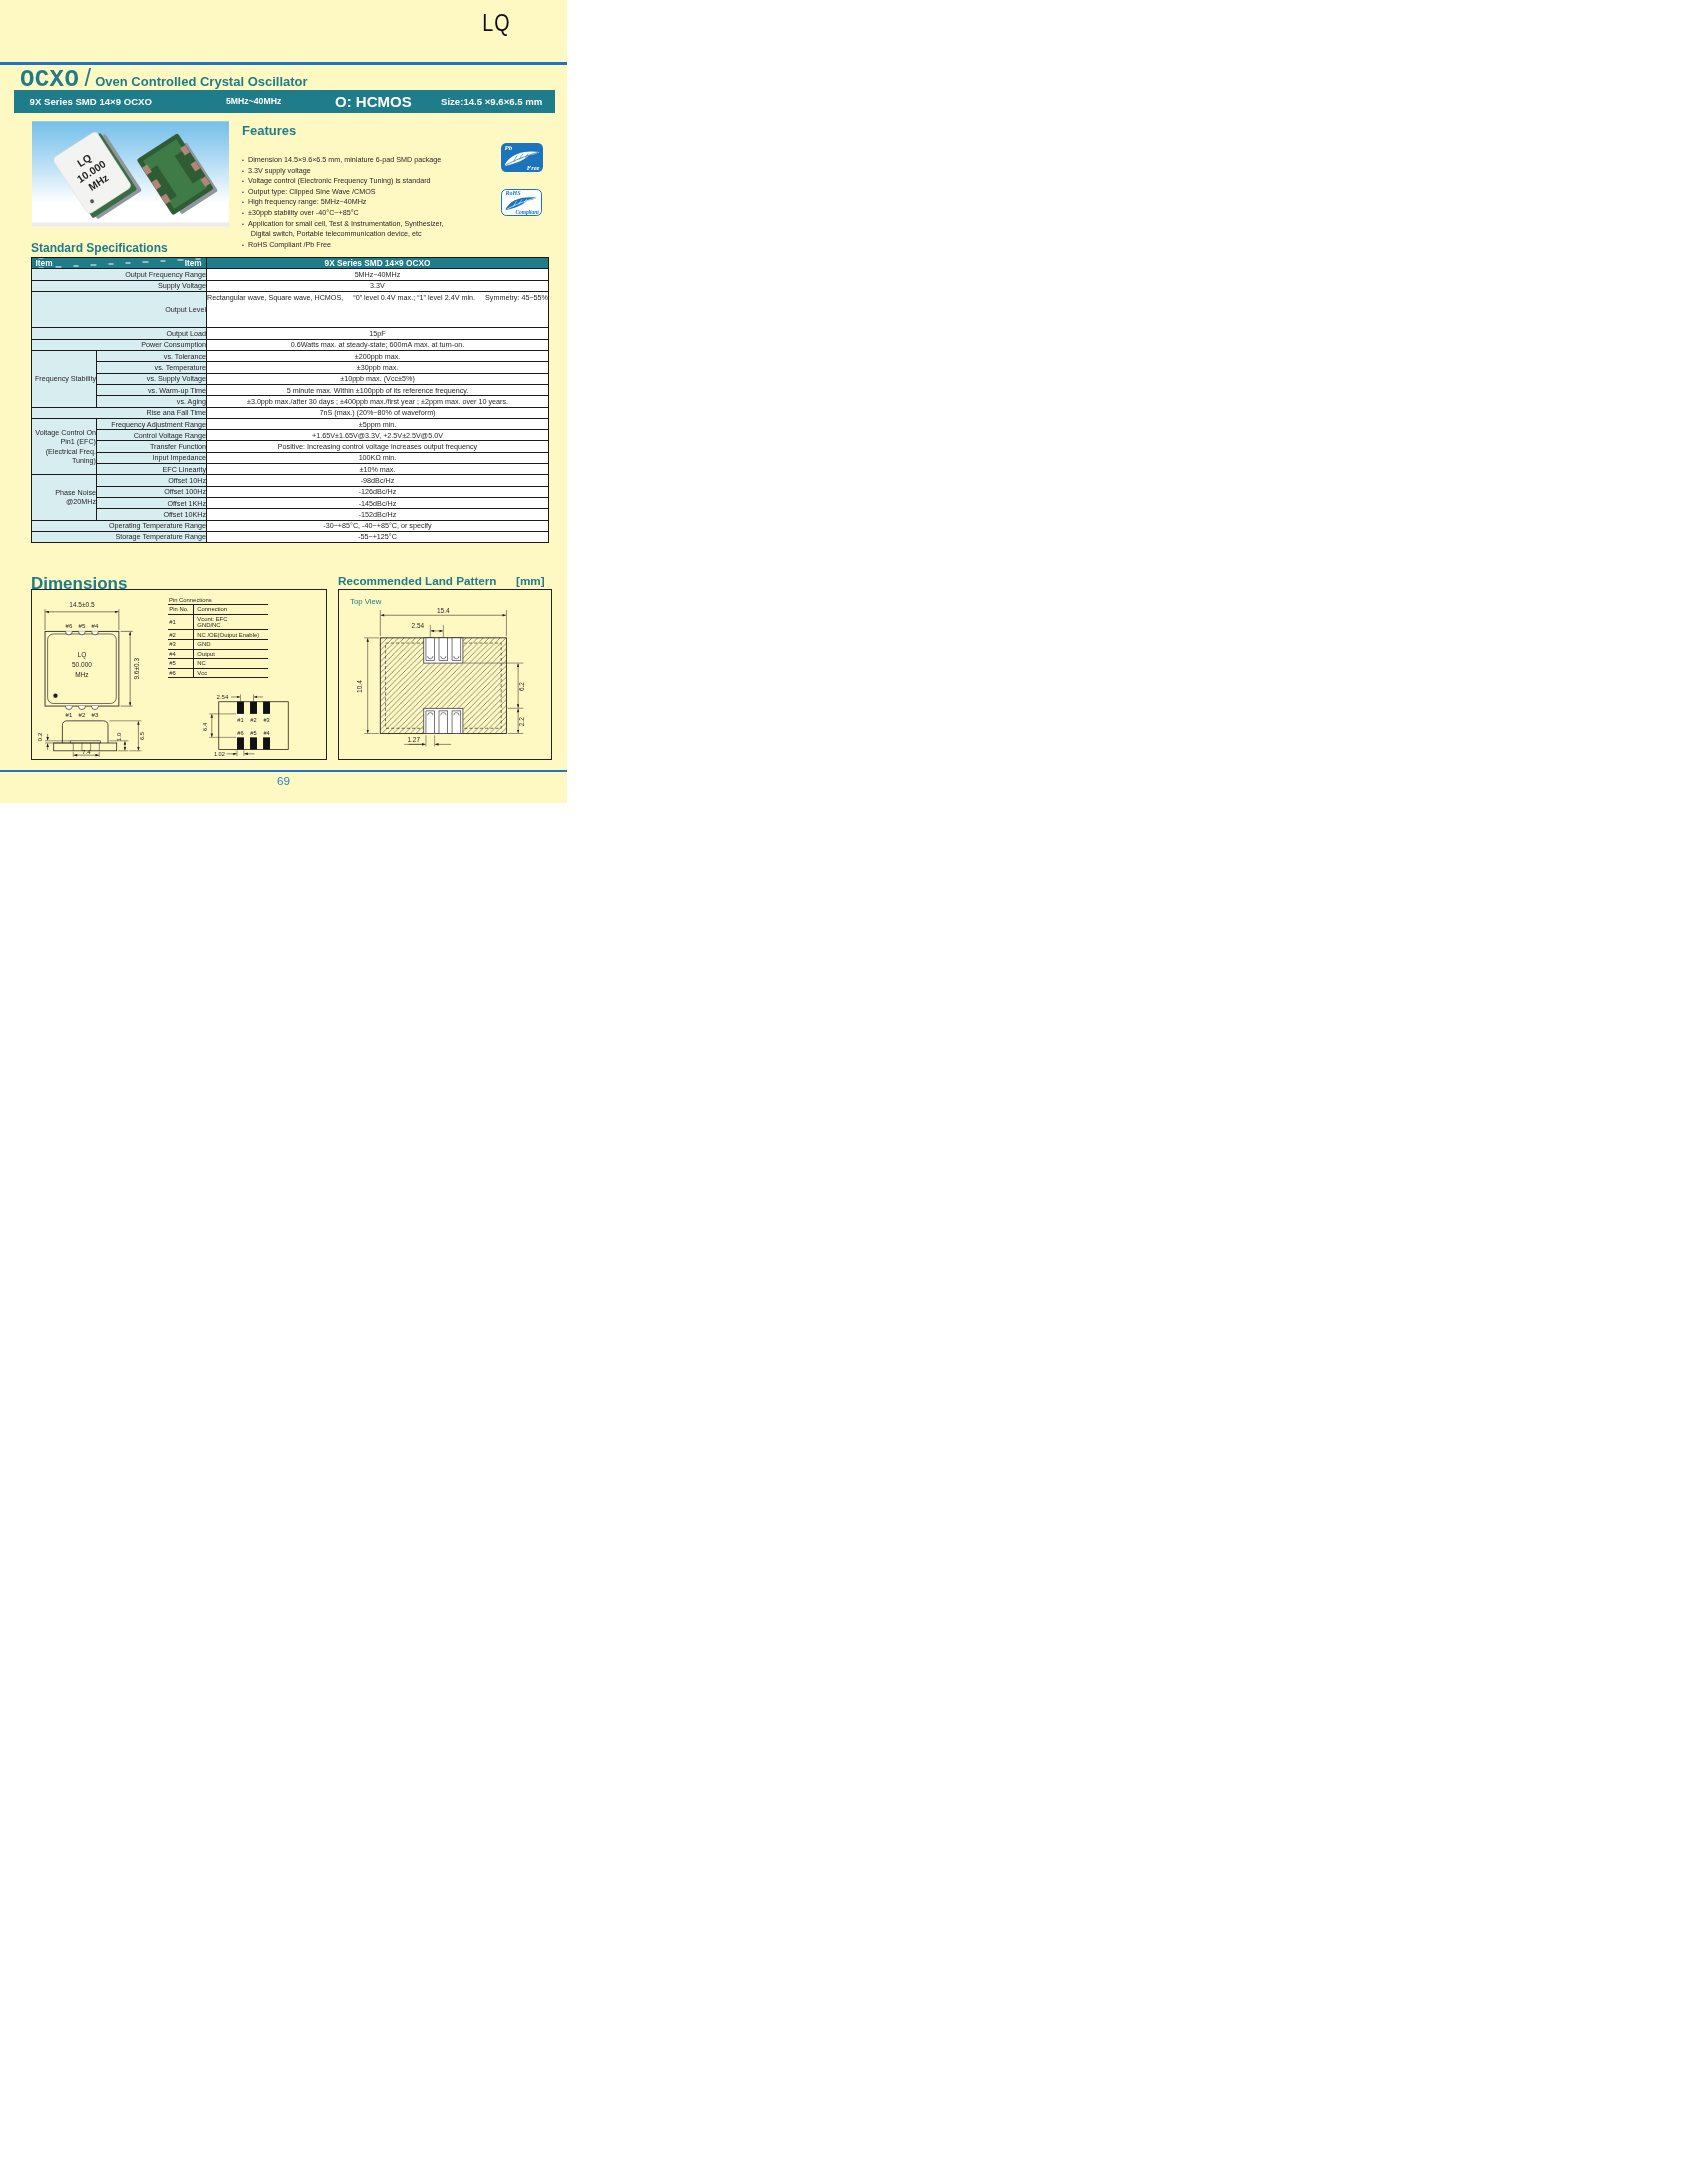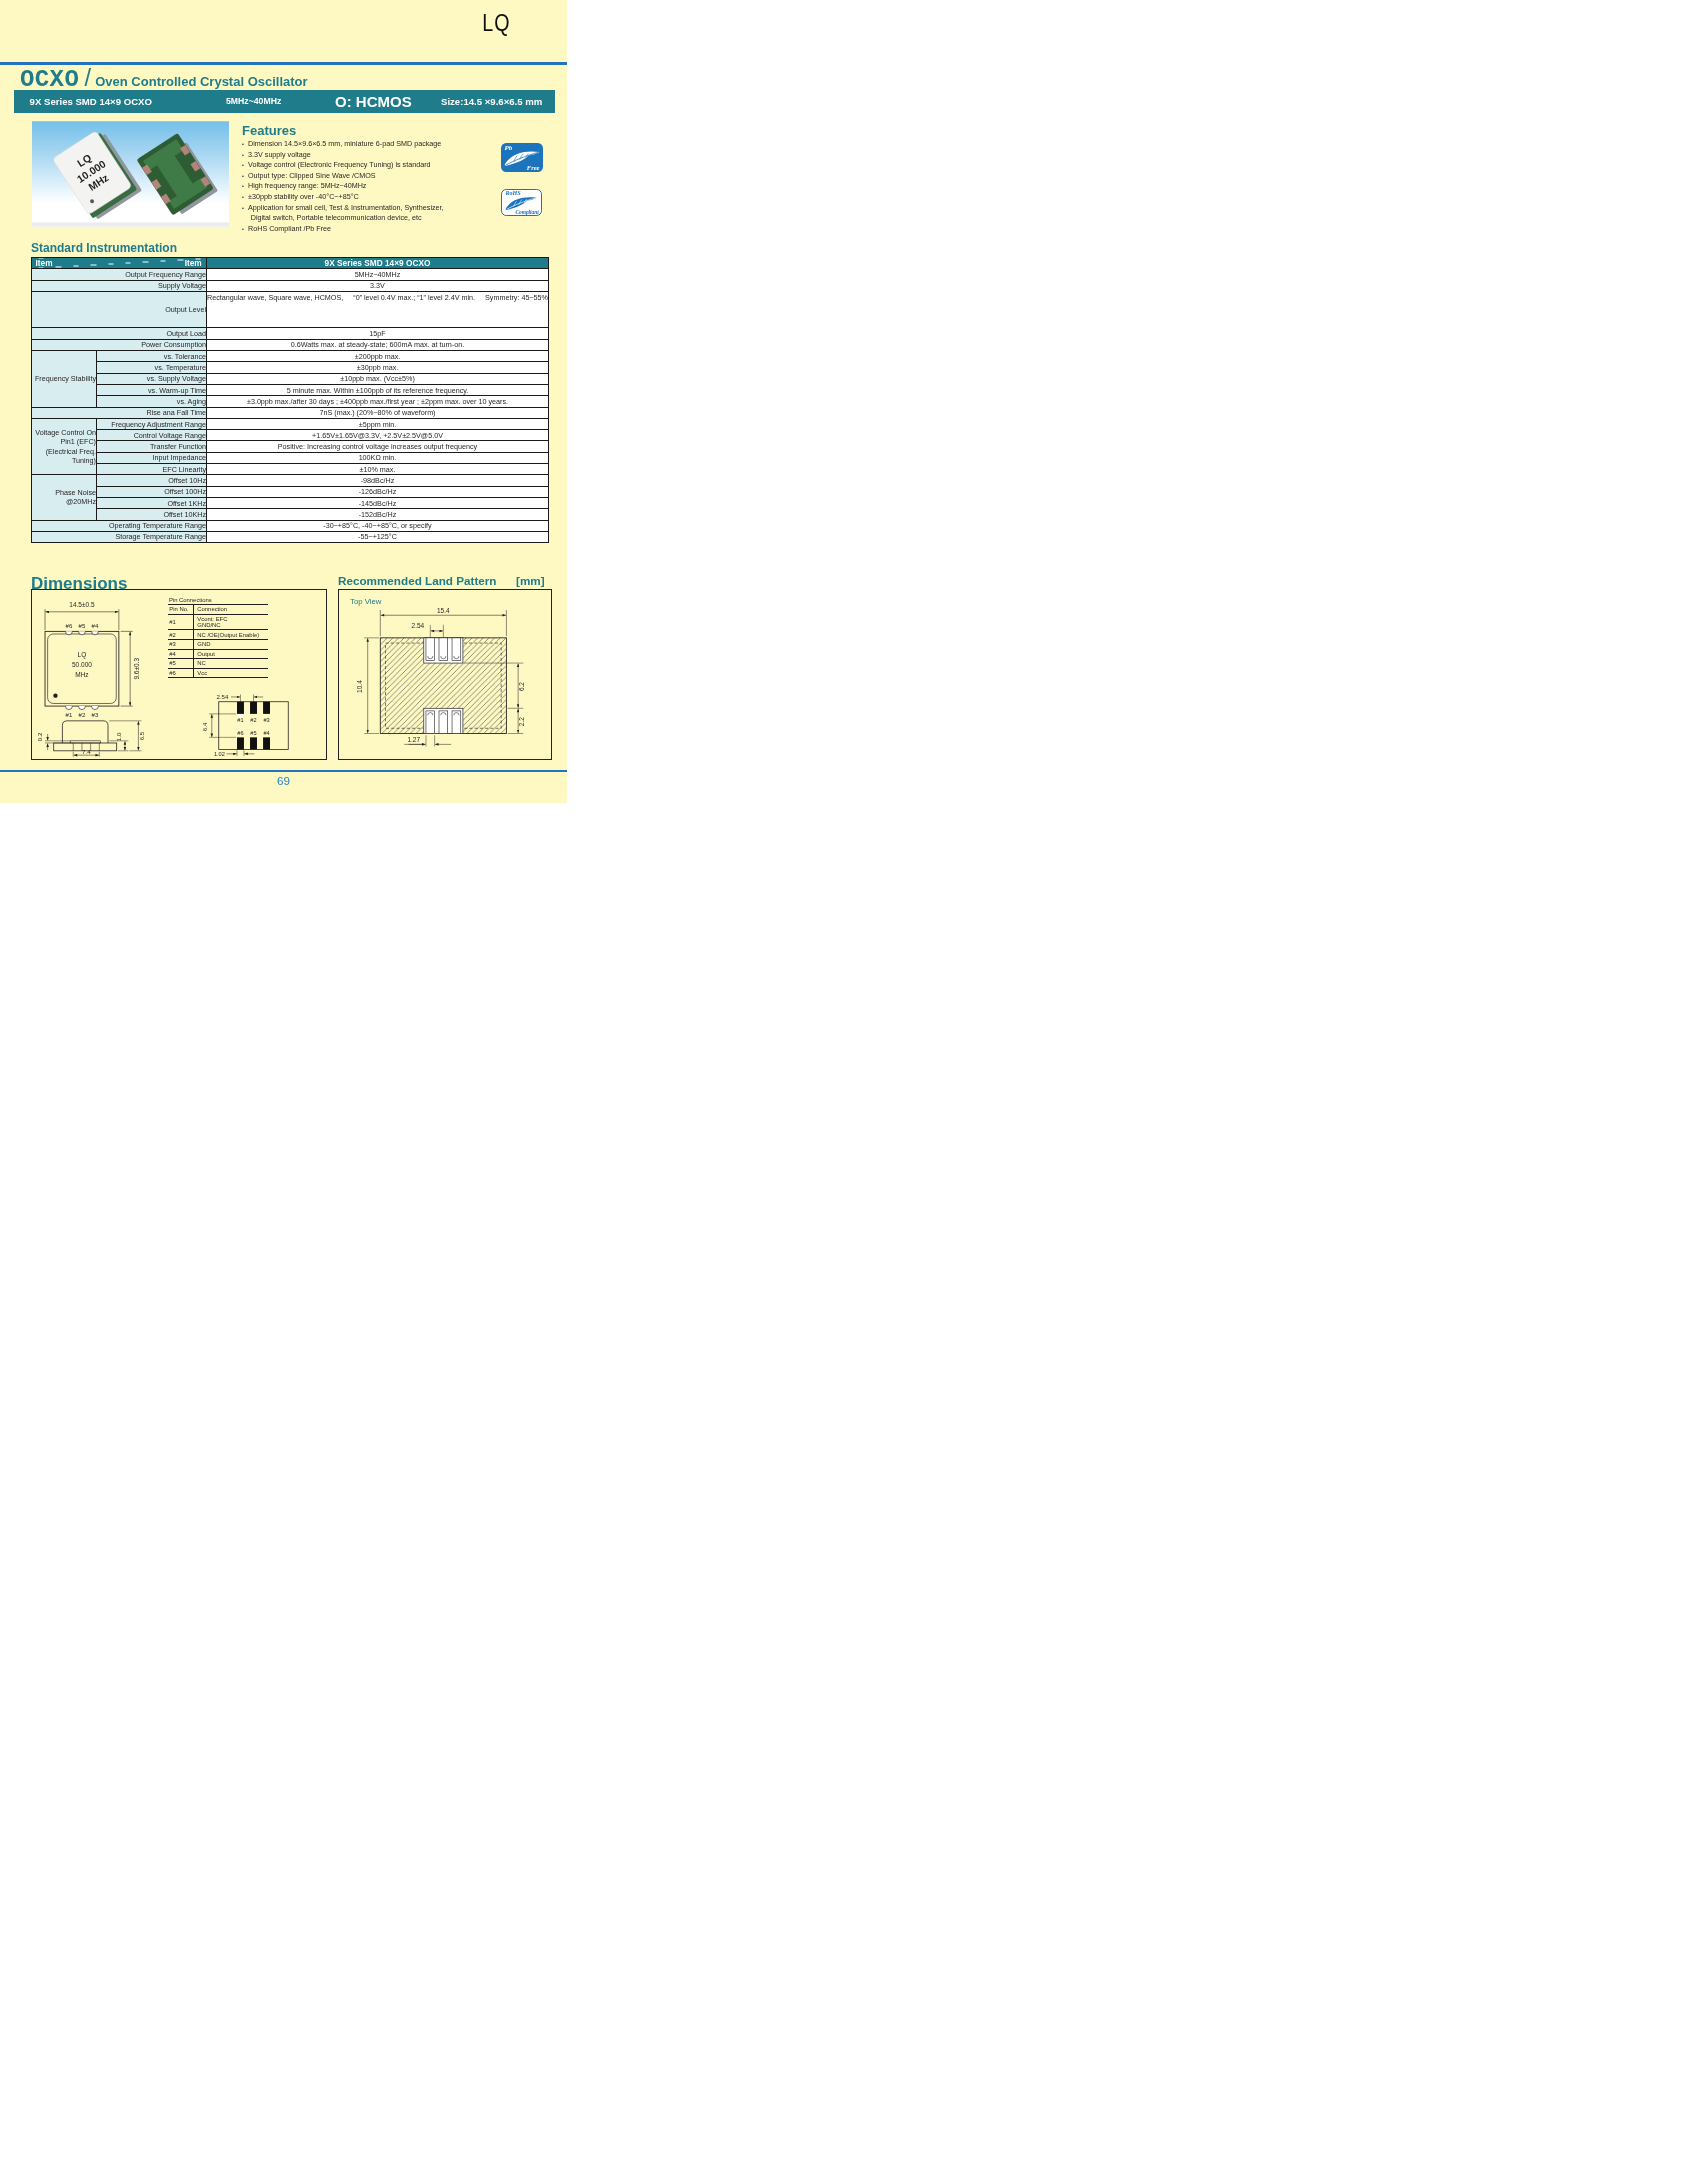--- a/index.html
+++ b/index.html
@@ -17,21 +17,21 @@
   .banner span{position:absolute;top:50%;transform:translateY(-50%);font-weight:700;white-space:nowrap;}
   .banner .b1{left:15.6px;font-size:9.6px;}
   .banner .b2{left:212px;font-size:8.7px;}
   .banner .b3{left:321px;font-size:15px;}
   .banner .b4{left:427px;font-size:9.6px;}
   
   .photo{position:absolute;left:32px;top:121px;width:197px;height:106px;}
   
   .features{position:absolute;left:242px;top:123px;width:257px;}
   .features h2{margin:0;font-size:13px;font-weight:700;color:#1e7c8b;}
-  .features ul{list-style:none;margin:1px 0 0 0;padding:0;font-size:7.2px;line-height:10.6px;}
+  .features ul{list-style:none;margin:17px 0 0 0;padding:0;font-size:7.2px;line-height:10.6px;}
   .features li{position:relative;padding-left:6px;}
   .features li:before{content:"•";position:absolute;left:0;top:0;font-size:5.2px;line-height:10.6px;}
   .features li.cont{padding-left:8.7px;}
   .features li.cont:before{content:"";}
   
   .badges{position:absolute;left:501px;top:143px;width:42px;}
   .badge{position:relative;width:42px;height:29px;border-radius:5.2px;font-family:"Liberation Serif", serif;font-style:italic;font-weight:700;}
   .badge-pb{background:#1b74bc;color:#ffffff;}
   .badge-rohs{margin-top:17px;background:#ffffff;border:1.7px solid #1b74bc;color:#1b74bc;width:39px;height:25px;}
   .badge .t{position:absolute;left:3.5px;top:0.9px;font-size:7px;}
@@ -165,21 +165,21 @@
       <span class="t">RoHS</span>
       <svg width="36" height="15.6" viewBox="0 0 100 46">
         <path d="M4,42 C18,16 50,2 96,8 C88,13 78,15 68,17 C52,32 26,40 8,44 Z" fill="#1b74bc"></path>
         <path d="M8,42 C30,30 60,18 92,9" stroke="#ffffff" stroke-width="2" fill="none"></path>
         <path d="M28,34 C30,28 33,23 37,18 M44,28 C46,22 49,17 53,13 M60,23 C62,18 64,15 67,12" stroke="#ffffff" stroke-width="1.6" fill="none"></path>
       </svg>
       <span class="b">Compliant</span>
     </div>
   </div>
 
-  <div class="spec-h">Standard Instrumentation</div>
+  <div class="spec-h">Standard Specifications</div>
   <table class="spec">
     <colgroup>
         <col class="c1">
         <col class="c2">
         <col class="c3">
       </colgroup>
     <tbody>
         <tr class="hdr">
       <th class="diag" colspan="2">
         <span class="it tr">Item</span>

